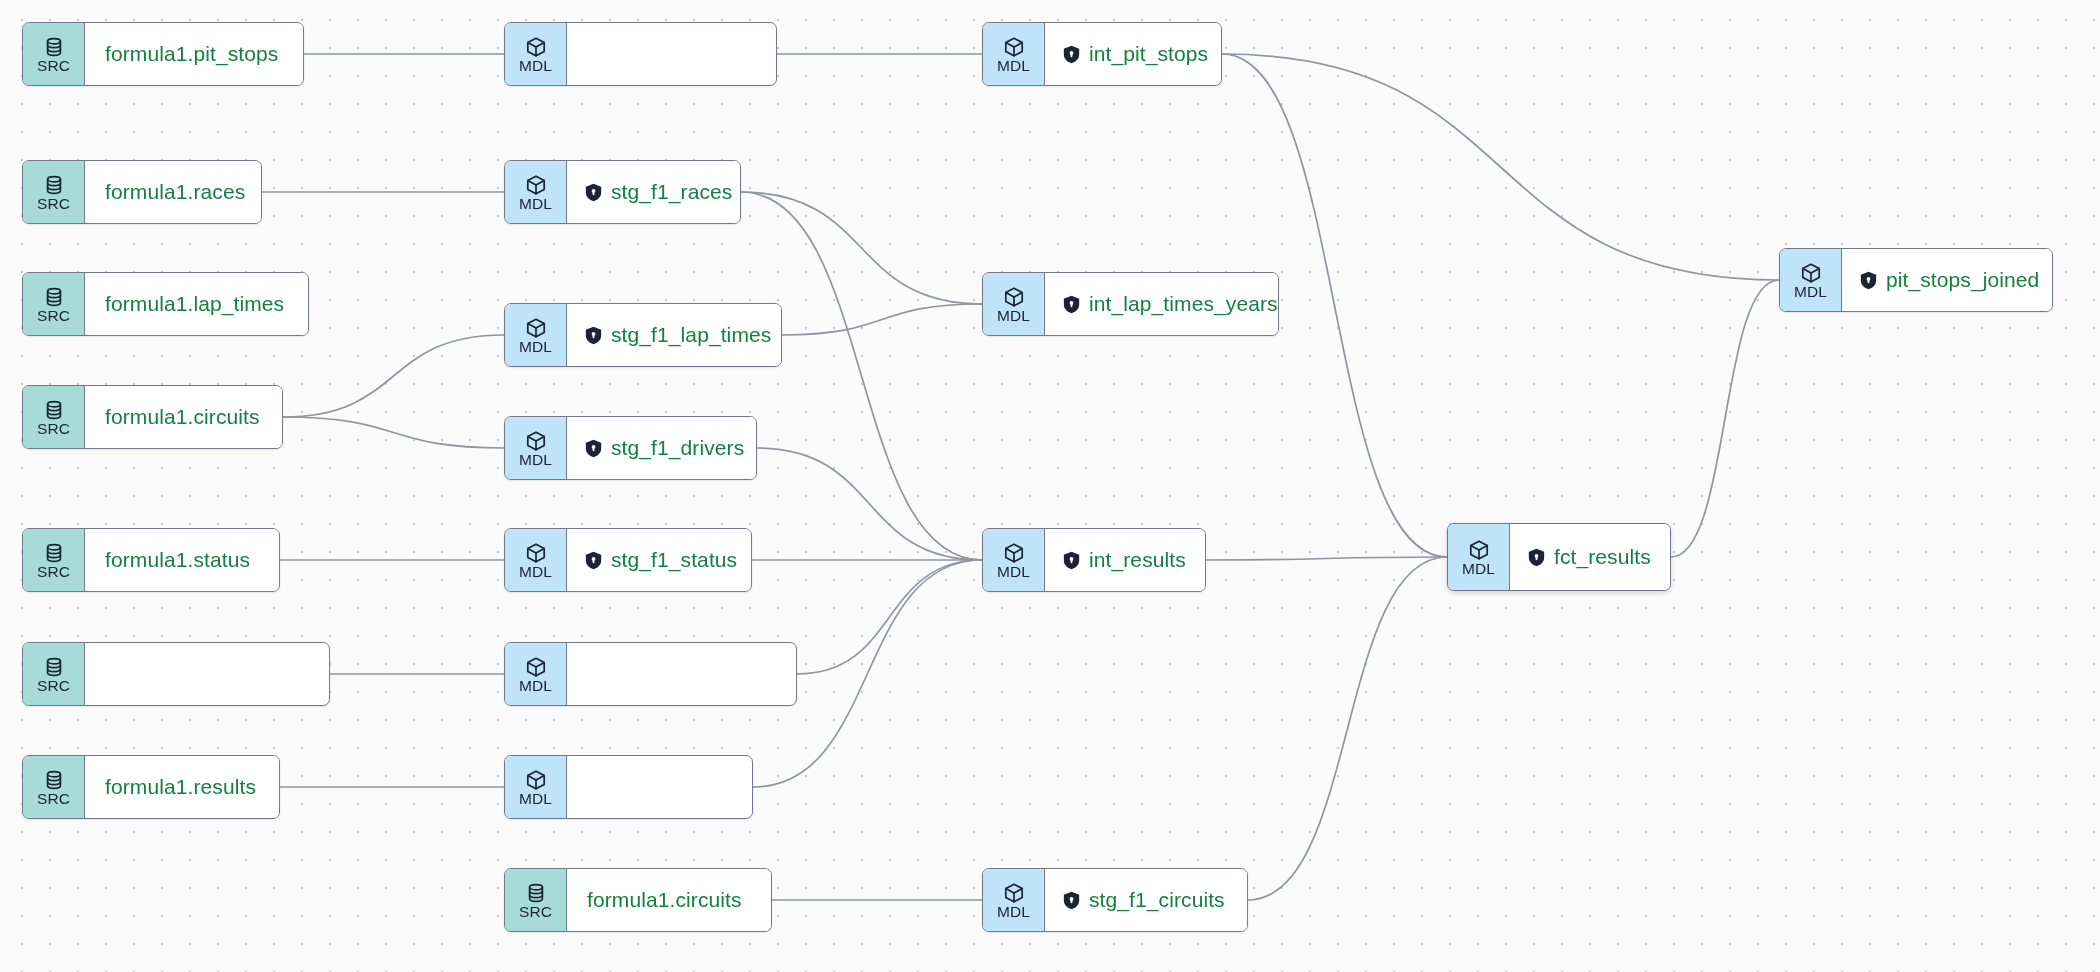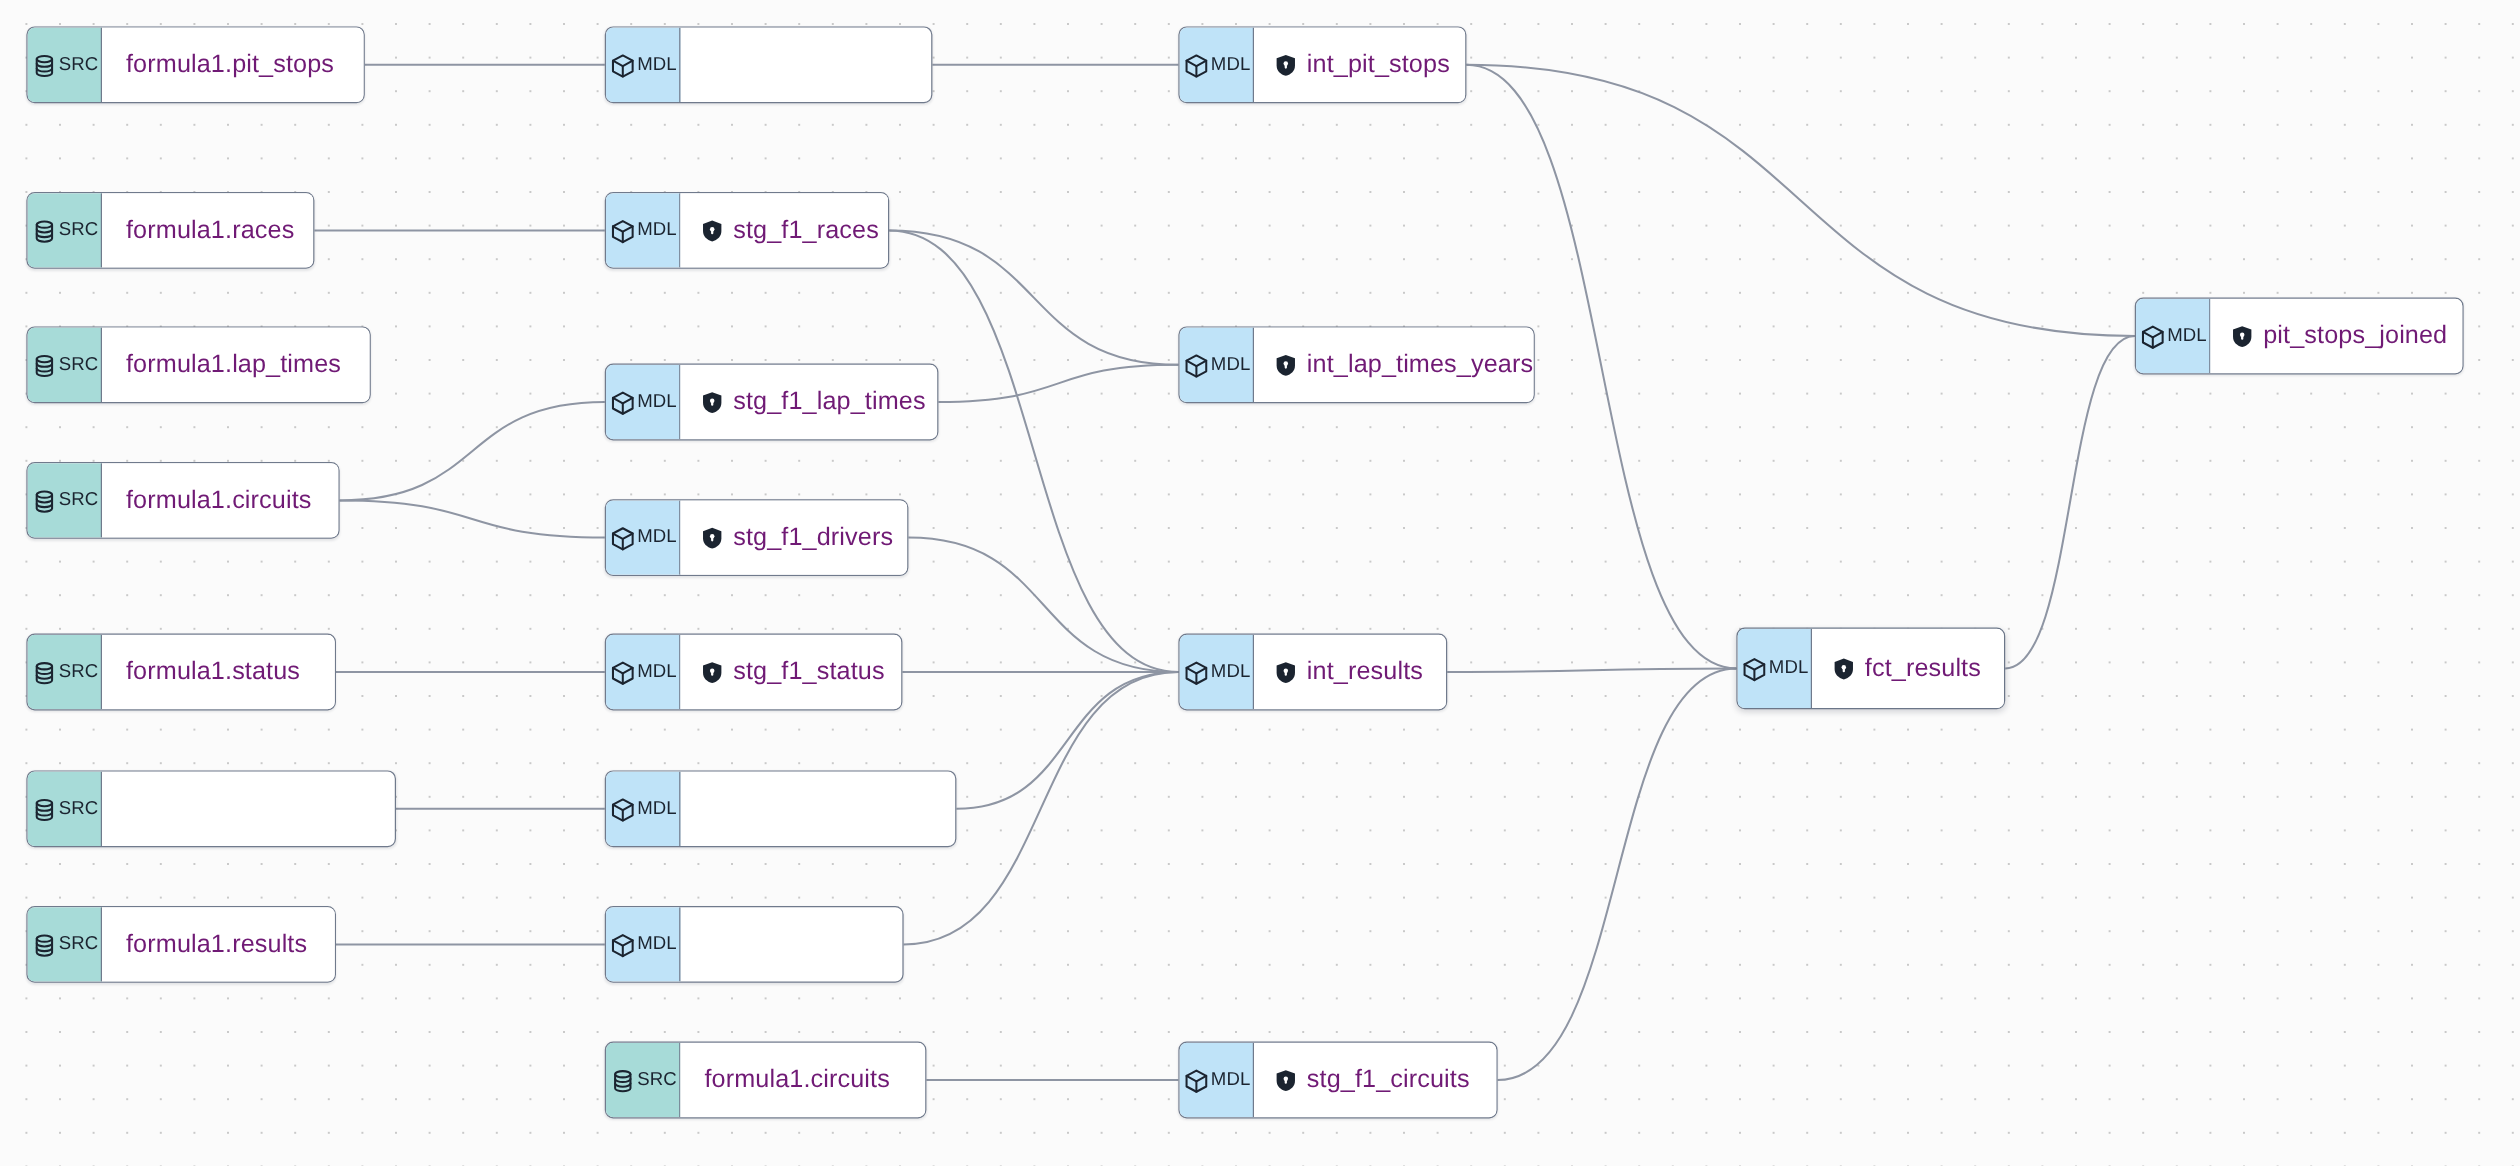--- a/index.html
+++ b/index.html
@@ -39,21 +39,21 @@
     background: #ffffff;
     border: 1.6px solid #707a8c;
     box-shadow: 0 1px 2px rgba(20,30,50,0.10);
     overflow: hidden;
     height: 64px;
   }
   .node-badge {
     width: 62px;
     flex: 0 0 62px;
     display: flex;
-    flex-direction: row;
+    flex-direction: column;
     align-items: center;
     justify-content: center;
     gap: 0px;
     border-right: 1.6px solid #707a8c;
     box-sizing: border-box;
   }
   .node.src .node-badge { background: #a7dbd8; }
   .node.mdl .node-badge { background: #bfe3f8; text-align: center; }
   .badge-glyph {
     width: 24px;
@@ -78,21 +78,21 @@
     min-width: 0;
   }
   .shield-icon {
     width: 17px;
     height: 19px;
     flex: 0 0 17px;
     display: block;
   }
   .node-label {
     font-size: 21px;
-    color: #701a75;
+    color: #15803d;
     white-space: nowrap;
     letter-spacing: 0.1px;
     font-family: "Liberation Sans", sans-serif;
   }
   .node.src .node-label { padding-left: 2px; }
   .node.emphasis {
     height: 68px;
     border-color: #6b7688;
     box-shadow: 0 2px 5px rgba(20,30,50,0.18);
   }

